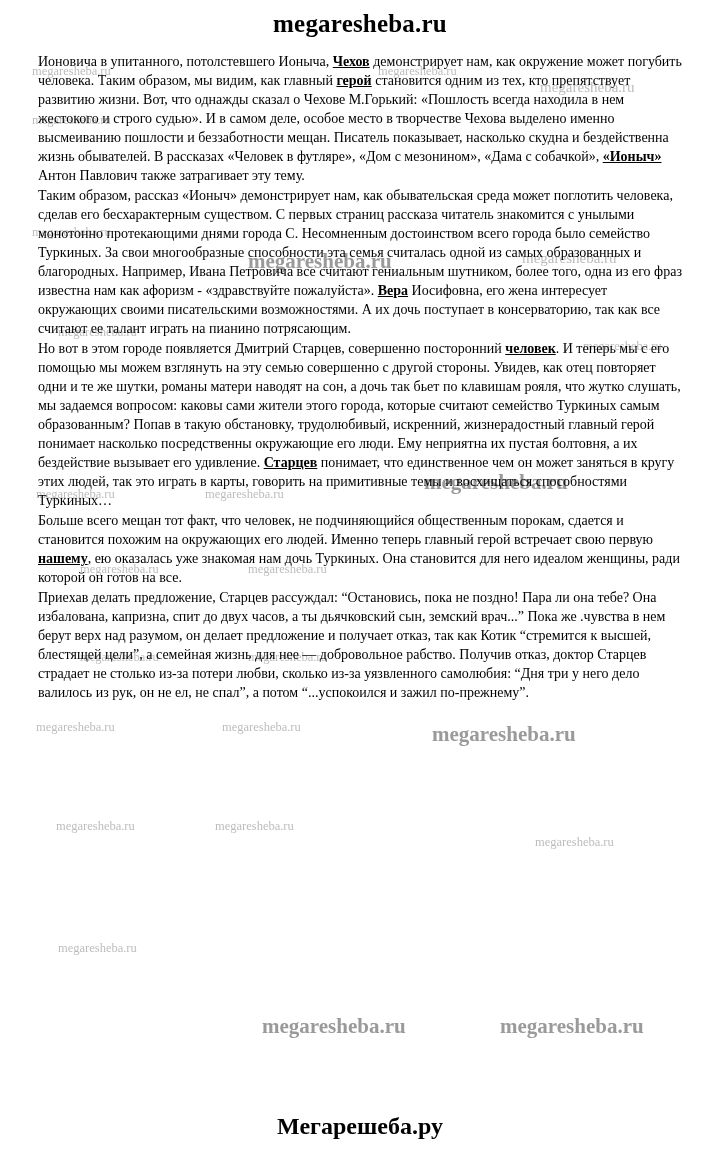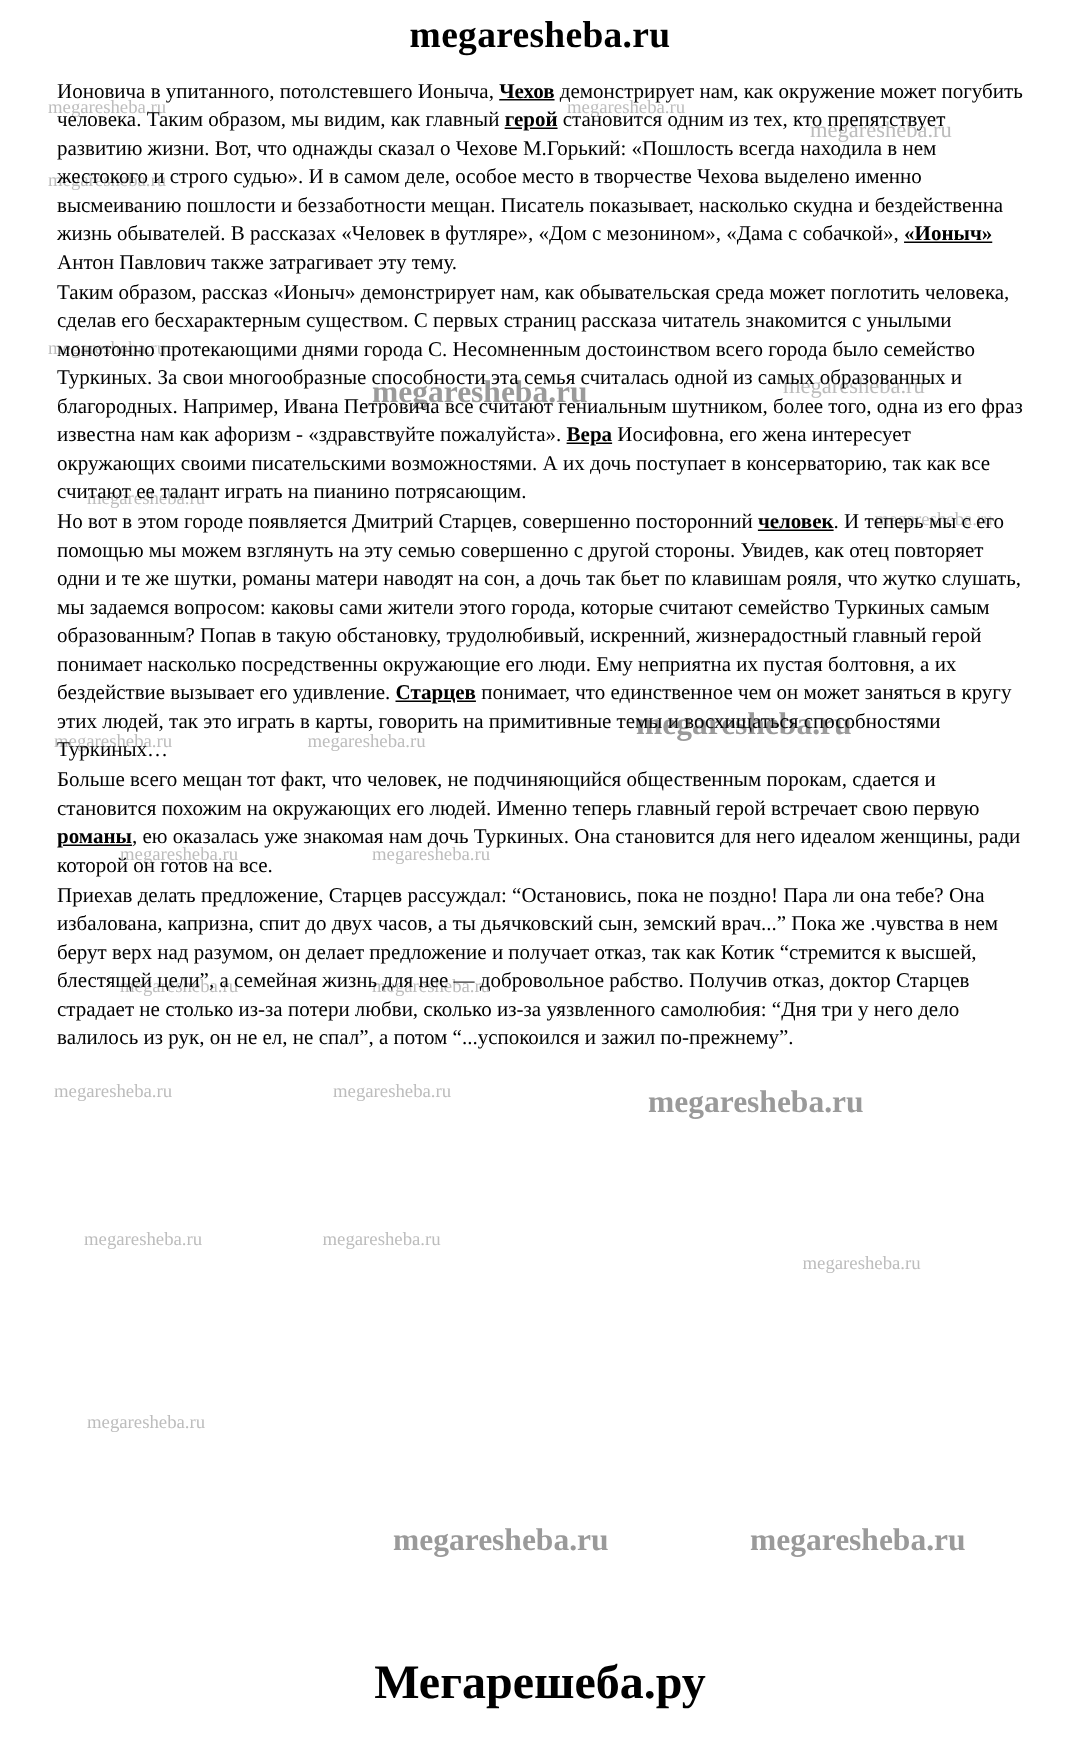--- a/index.html
+++ b/index.html
@@ -47,21 +47,21 @@
     font-weight: normal;
   }
   .bu {
     font-weight: bold;
     text-decoration: underline;
   }
   .footer-title {
     text-align: center;
     font-family: "Liberation Serif", serif;
     font-weight: bold;
-    font-size: 32px;
+    font-size: 24px;
     position: absolute;
     left: 0;
     right: 0;
     bottom: 18px;
     color: #000;
   }
   
   .wm-layer {
     position: absolute;
     inset: 0;
@@ -120,18 +120,18 @@
       <div class="wm big" style="left: 262px; top: 1014px;">megaresheba.ru</div>
       <div class="wm big" style="left: 500px; top: 1014px;">megaresheba.ru</div>
     </div>
 
   <div class="site-title">megaresheba.ru</div>
 
   <div class="content">
     <p><span>Ионовича в упитанного, потолстевшего Ионыча, </span><span class="bu">Чехов</span><span> демонстрирует нам, как окружение может погубить человека.  Таким образом, мы видим, как главный </span><span class="bu">герой</span><span> становится одним из тех, кто препятствует развитию жизни. Вот, что однажды сказал о Чехове М.Горький: «Пошлость всегда находила в нем жестокого и строго судью». И в самом деле, особое место в творчестве Чехова выделено именно высмеиванию пошлости и беззаботности мещан. Писатель показывает, насколько скудна и бездейственна жизнь обывателей. В рассказах «Человек в футляре», «Дом с мезонином», «Дама с собачкой», </span><span class="bu">«Ионыч»</span><span> Антон Павлович также затрагивает эту тему.</span></p>
     <p><span class="b"> Таким образом, рассказ «Ионыч»</span><span> демонстрирует нам, как обывательская среда может поглотить человека, сделав его бесхарактерным существом. С первых страниц рассказа читатель знакомится с унылыми монотонно протекающими днями города С. Несомненным достоинством всего города было семейство Туркиных. За свои многообразные способности эта семья считалась одной из самых образованных и благородных. Например, Ивана Петровича все считают гениальным шутником, более того, одна из его фраз известна нам как афоризм - «здравствуйте пожалуйста». </span><span class="bu">Вера</span><span> Иосифовна, его жена интересует окружающих своими писательскими возможностями. А их дочь поступает в консерваторию, так как все считают ее талант играть на пианино потрясающим.</span></p>
     <p><span class="b">Но вот в этом городе появляется Дмитрий Старцев</span><span>, совершенно посторонний </span><span class="bu">человек</span><span>. И теперь мы с его помощью мы можем взглянуть на эту семью совершенно с другой стороны. Увидев, как отец повторяет одни и те же шутки, романы матери наводят на сон, а дочь так бьет по клавишам рояля, что жутко слушать, мы задаемся вопросом: каковы сами жители этого города, которые считают семейство Туркиных самым образованным? Попав в такую обстановку, трудолюбивый, искренний, жизнерадостный главный герой понимает насколько посредственны окружающие его люди. Ему неприятна их пустая болтовня, а их бездействие вызывает его удивление. </span><span class="bu">Старцев</span><span> понимает, что единственное чем он может заняться в кругу этих людей, так это играть в карты, говорить на примитивные темы и восхищаться способностями Туркиных…</span></p>
-    <p><span class="b">Больше всего мещан тот факт</span><span>, что человек, не подчиняющийся общественным порокам, сдается и становится похожим на окружающих его людей. Именно теперь главный герой встречает свою первую </span><span class="bu">романы</span><span>, ею оказалась уже знакомая нам дочь Туркиных. Она становится для него идеалом женщины, ради которой он готов на все.</span></p>
+    <p><span class="b">Больше всего мещан тот факт</span><span>, что человек, не подчиняющийся общественным порокам, сдается и становится похожим на окружающих его людей. Именно теперь главный герой встречает свою первую </span><span class="bu">нашему</span><span>, ею оказалась уже знакомая нам дочь Туркиных. Она становится для него идеалом женщины, ради которой он готов на все.</span></p>
     <p><span>Приехав делать предложение, Старцев рассуждал: “Остановись, пока не поздно! Пара ли она тебе? Она избалована, капризна, спит до двух часов, а ты дьячковский сын, земский врач...” Пока же .чувства в нем берут верх над разумом, он делает предложение и получает отказ, так как Котик “стремится к высшей, блестящей цели”, а семейная жизнь для нее — добровольное рабство. Получив отказ, доктор Старцев страдает не столько из-за потери любви, сколько из-за уязвленного самолюбия: “Дня три у него дело валилось из рук, он не ел, не спал”, а потом “...успокоился и зажил по-прежнему”.</span></p>
   </div>
 
   <div class="footer-title">Мегарешеба.ру</div>
 </div>
 
 </body></html>

